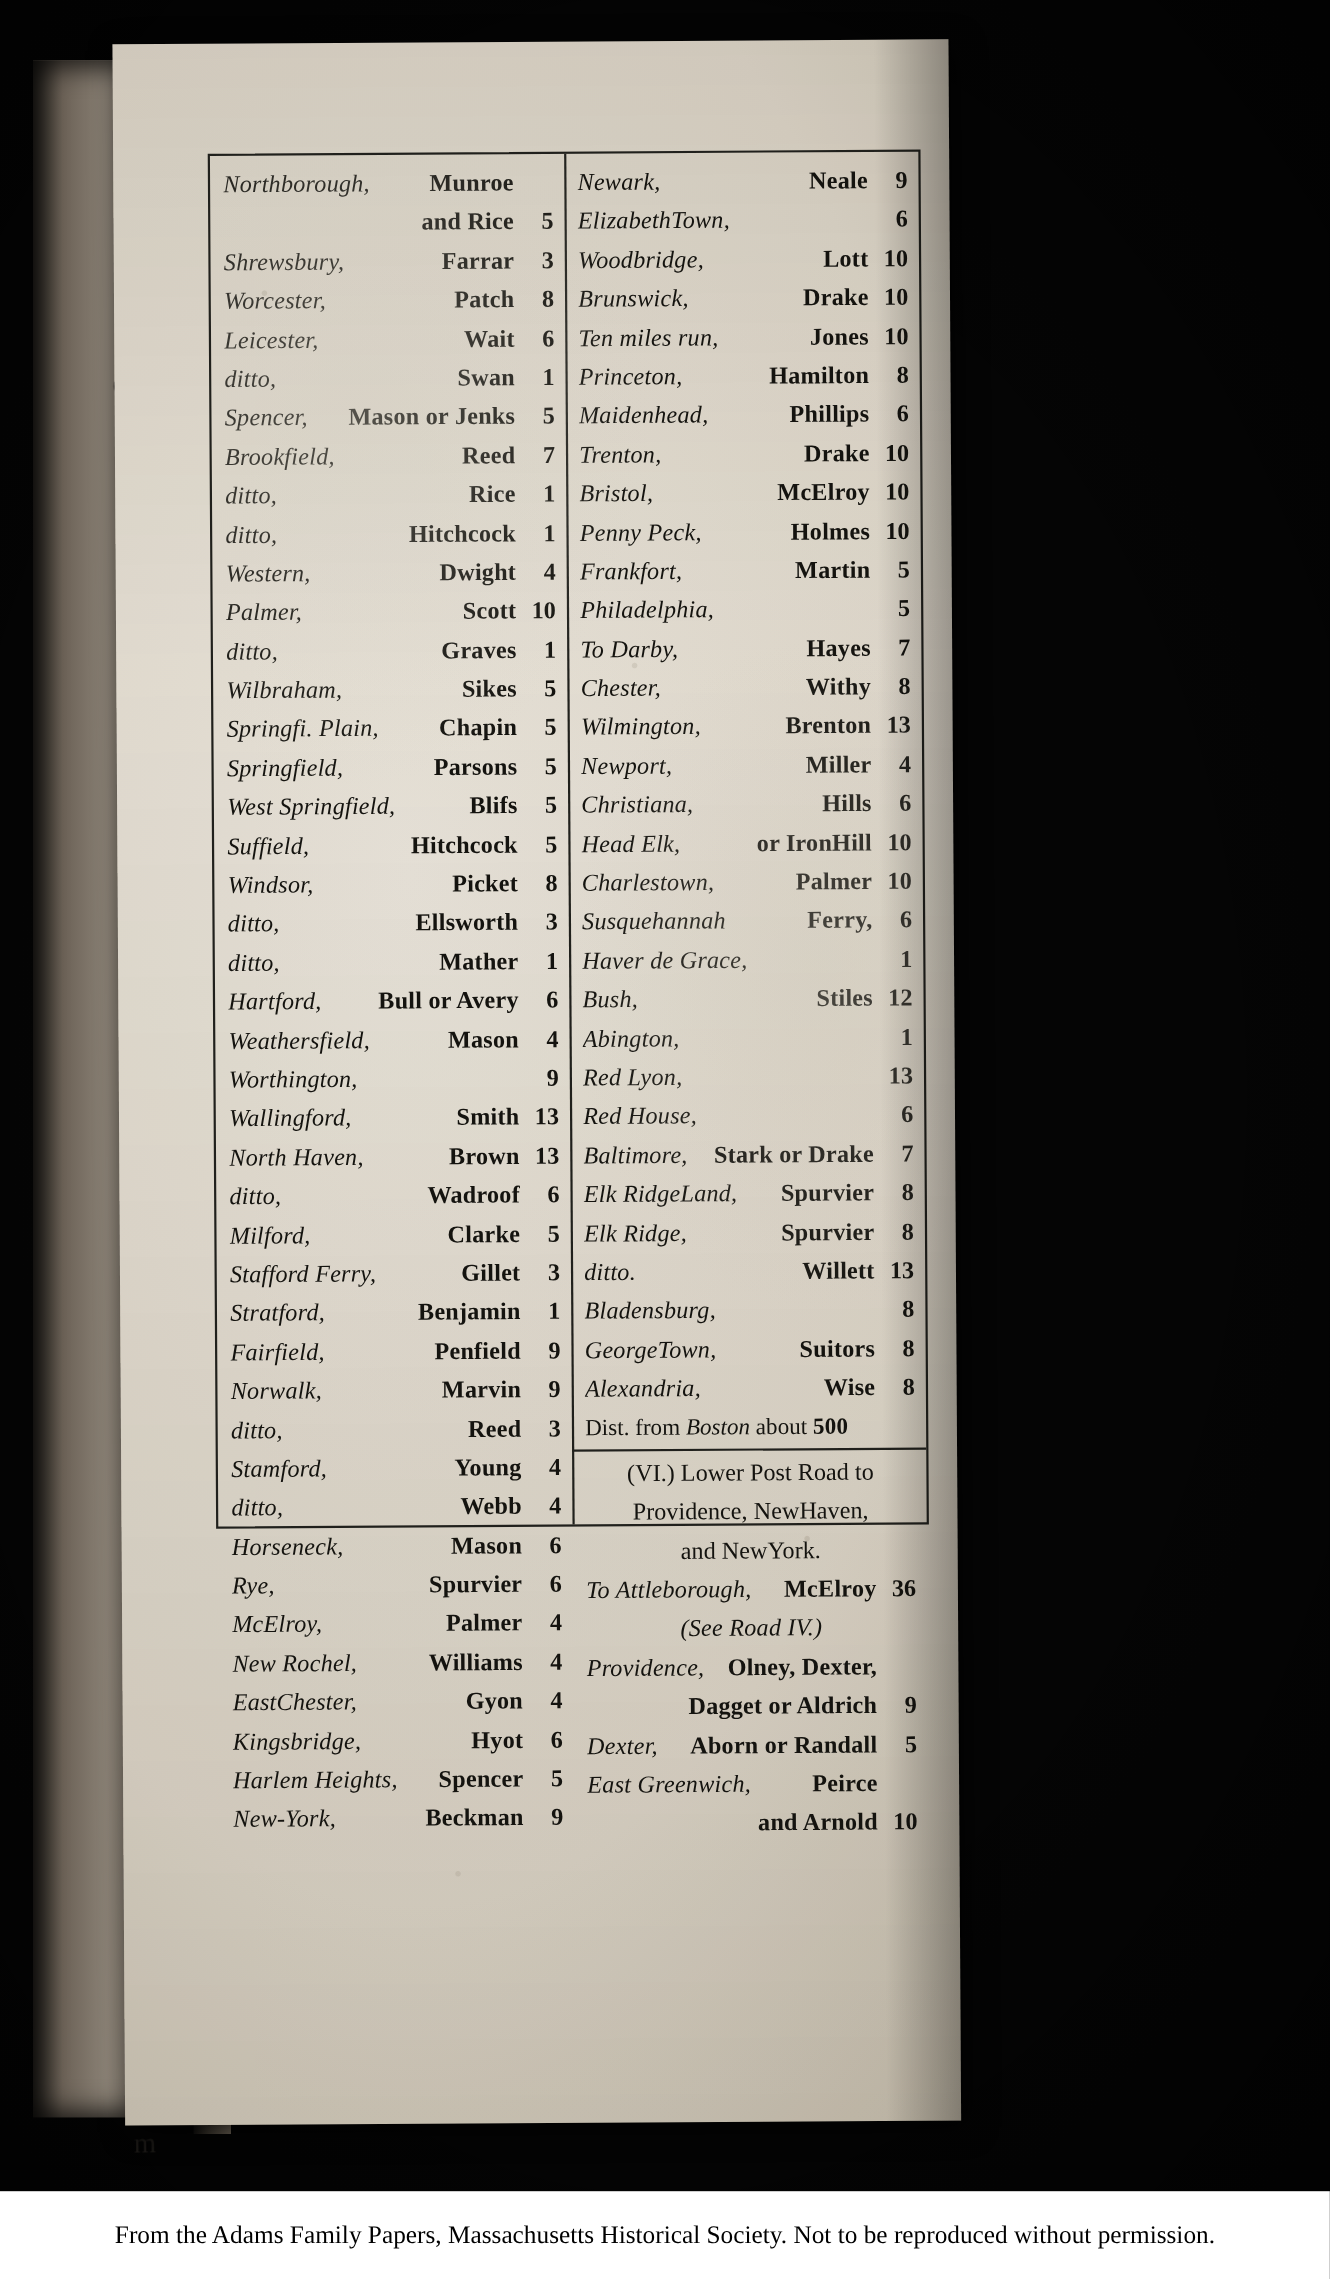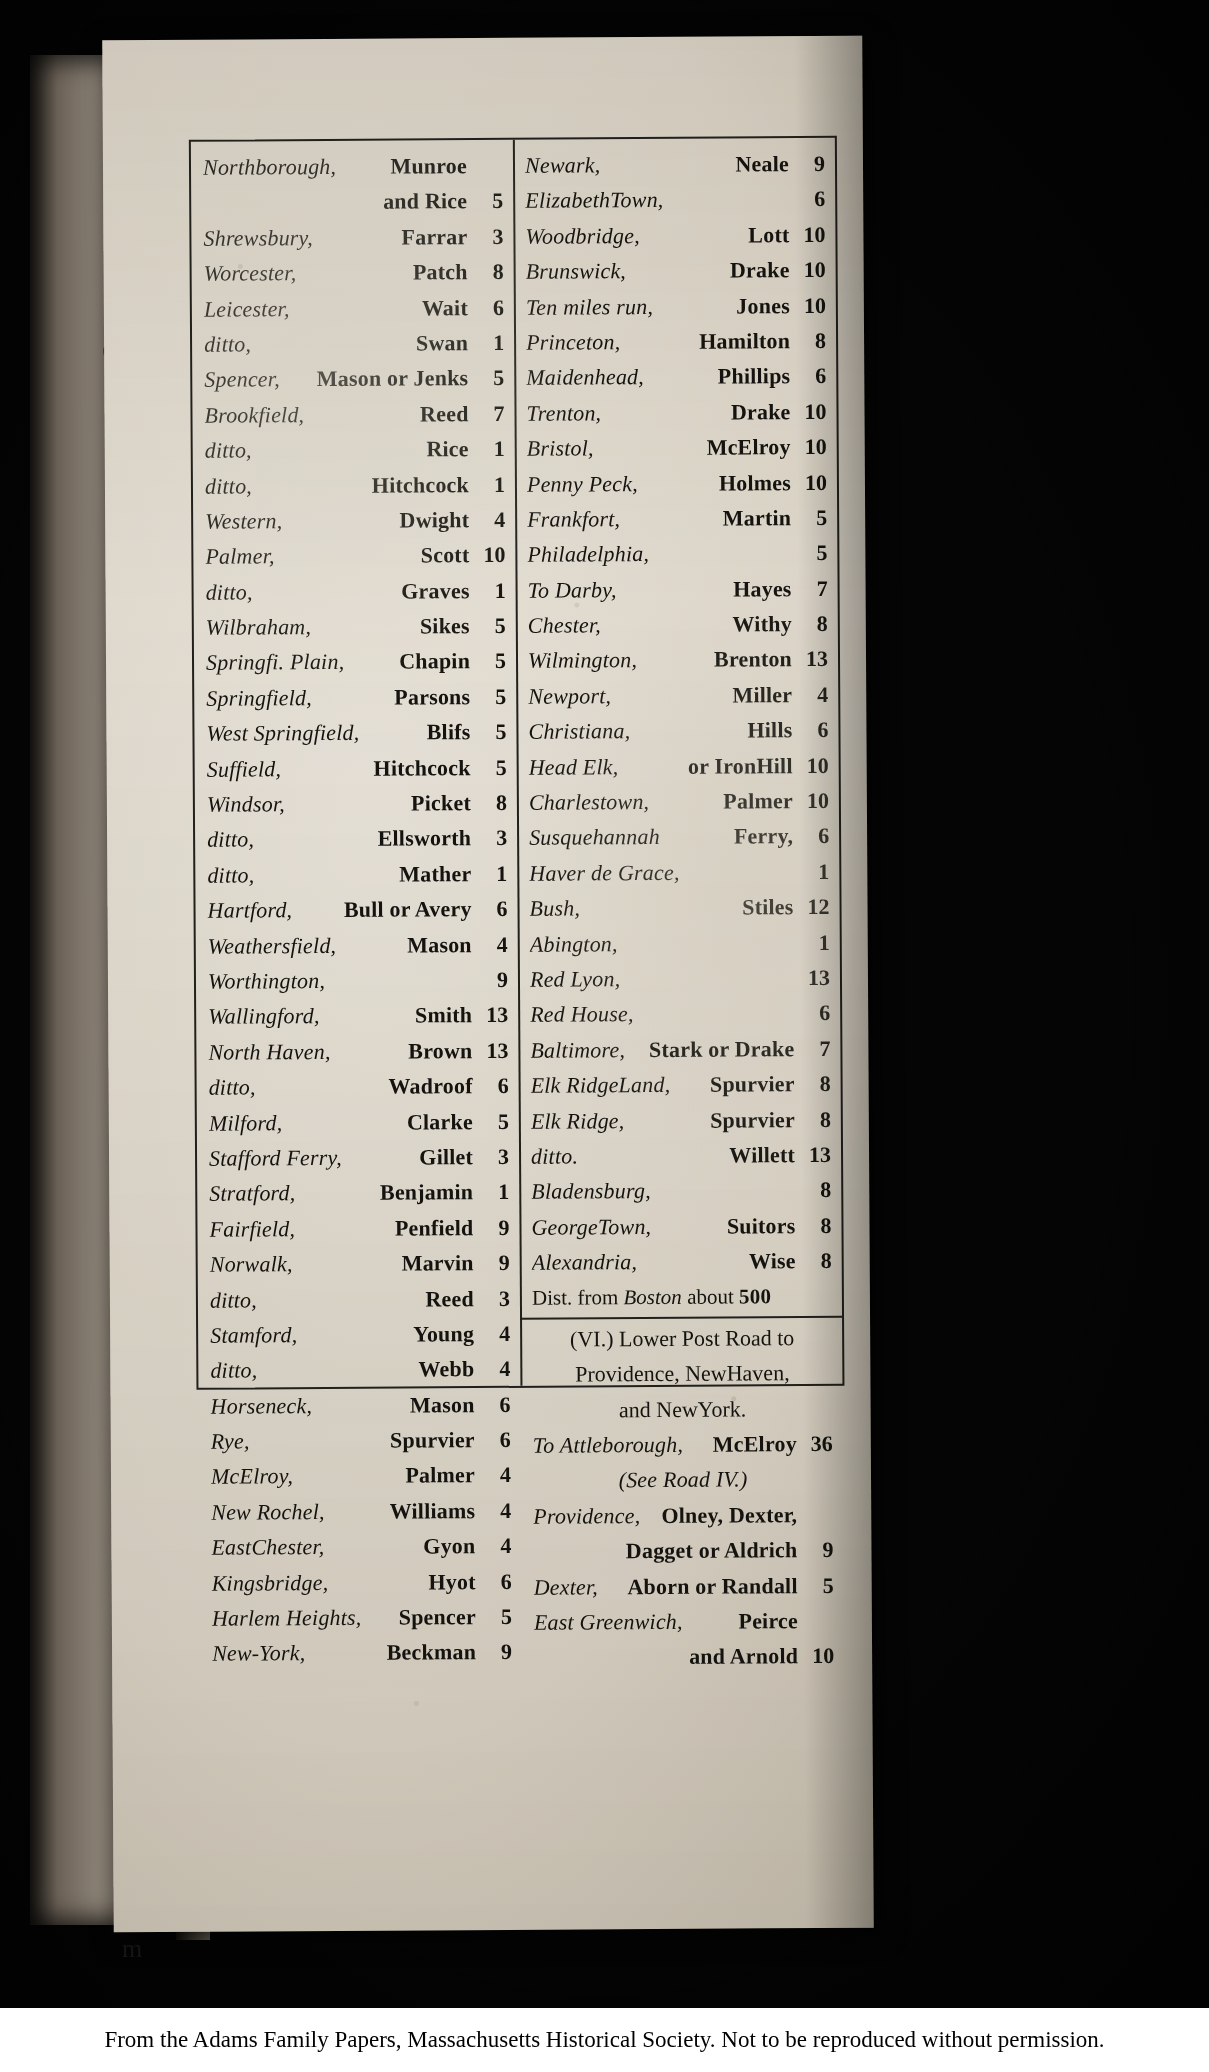--- a/index.html
+++ b/index.html
@@ -185,21 +185,21 @@
       radial-gradient(ellipse 60% 40% at 20% 18%, rgba(210,205,192,0.35), transparent 70%),
       radial-gradient(ellipse 50% 35% at 85% 60%, rgba(205,198,184,0.30), transparent 70%);
     pointer-events: none;
   }
 
   
   .credit {
     position: absolute;
     left: 0; bottom: 0;
     width: 1209px;
-    height: 64px;
+    height: 80px;
     background: #fff;
     color: #000;
     font-family: "Liberation Serif", serif;
     font-size: 23px;
     display: flex;
     align-items: center;
     justify-content: center;
     text-align: center;
   }
 </style>

